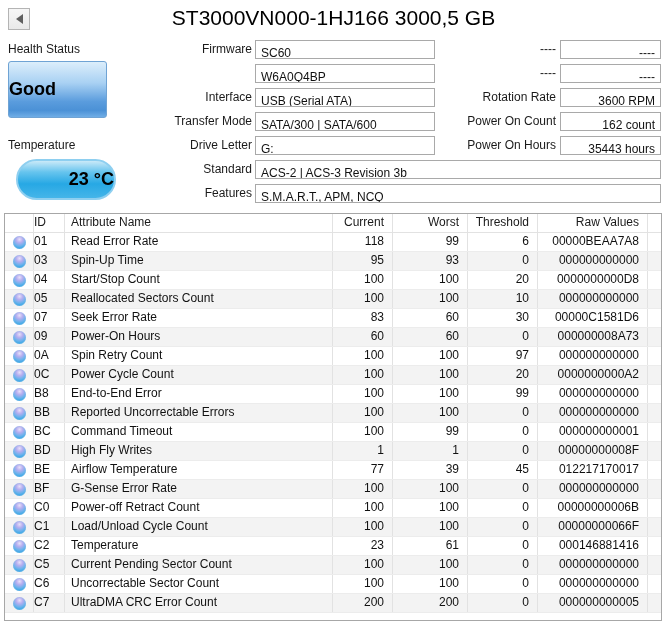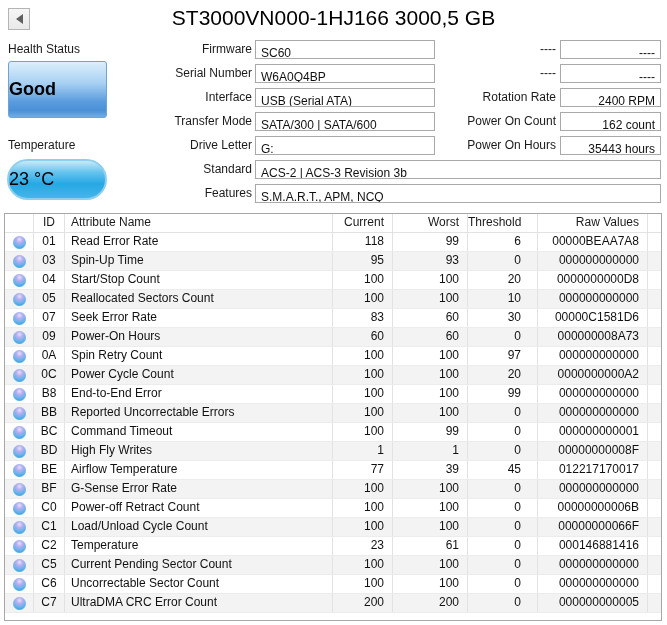--- a/index.html
+++ b/index.html
@@ -19,24 +19,24 @@
   .side-label{position:absolute;left:8px;width:100px;text-align:left;color:#1a1a1a;}
   #health-label{top:42px;}
   #temp-label{top:138px;}
   #health-btn{
     position:absolute;left:8px;top:61px;width:99px;height:57px;box-sizing:border-box;
     border:1px solid #6fa3d4;border-radius:3px;
     background:linear-gradient(180deg,#dcEEfb 0%,#a9d1f3 38%,#5a9cdd 72%,#4b91d6 88%,#6fadE6 100%);
     text-align:left;line-height:55px;font-size:18px;font-weight:bold;color:#000;cursor:pointer;
   }
   #temp-btn{
-    position:absolute;left:7px;top:159px;width:100px;height:41px;box-sizing:border-box;
+    position:absolute;left:16px;top:159px;width:100px;height:41px;box-sizing:border-box;
     border:2px solid #8ecff0;border-radius:21px;
     background:linear-gradient(180deg,#c9e9f8 0%,#66c4ee 30%,#27a8e4 62%,#45b5e9 100%);
-    text-align:left;line-height:37px;font-size:18px;font-weight:normal;color:#000;cursor:pointer;
+    text-align:right;line-height:37px;font-size:18px;font-weight:bold;color:#000;cursor:pointer;
   }
   
   .f-label{position:absolute;height:19px;line-height:19px;text-align:right;color:#1a1a1a;white-space:nowrap;}
   .f-label.l{left:60px;width:192px;}   
   .f-label.r{left:430px;width:126px;}  
   .f-field{
     position:absolute;height:19px;line-height:17px;box-sizing:border-box;
     background:#fff;border:1px solid #a9a9a9;padding:4px 5px;white-space:nowrap;overflow:hidden;
   }
   .f-field.l{left:255px;width:180px;text-align:left;}
@@ -45,25 +45,25 @@
   .row0{top:40px;} .row1{top:64px;} .row2{top:88px;} .row3{top:112px;} .row4{top:136px;} .row5{top:160px;} .row6{top:184px;}
   
   #smart-table{
     position:absolute;left:4px;top:213px;width:658px;height:408px;box-sizing:border-box;
     border:1px solid #a7a7a7;background:#fff;overflow:hidden;
   }
   .t-row{display:flex;height:19px;box-sizing:border-box;border-bottom:1px solid #ececec;background:#fff;}
   #smart-rows .t-row:nth-child(even){background:#f3f3f3;}
   .t-cell{box-sizing:border-box;height:100%;line-height:17px;border-right:1px solid #e2e2e2;white-space:nowrap;overflow:hidden;}
   .col-dot{width:29px;display:flex;align-items:center;justify-content:center;}
-  .col-id{width:31px;text-align:center;}
+  .col-id{width:31px;text-align:left;}
   .col-name{width:268px;text-align:left;padding-left:6px;}
   .col-current{width:60px;text-align:right;padding-right:8px;}
   .col-worst{width:75px;text-align:right;padding-right:8px;}
-  .col-threshold{width:70px;text-align:right;padding-right:16px;}
+  .col-threshold{width:70px;text-align:right;padding-right:8px;}
   .col-raw{width:110px;text-align:right;padding-right:8px;}
   .col-fill{flex:1;border-right:none;}
   #t-header .t-cell{background:#fff;color:#1a1a1a;border-bottom:none;}
   #t-header{border-bottom:1px solid #e2e2e2;}
   .status-dot{
     width:13px;height:13px;border-radius:50%;
     background:radial-gradient(circle at 50% 26%,#e6e0f8 0%,#b7aef0 28%,#64b2ec 60%,#2aa4e5 82%,#1b8ed6 100%);
     box-shadow:0 0 0 1px rgba(150,190,230,.35) inset;
   }
 </style>
@@ -79,39 +79,38 @@
   <div id="title">ST3000VN000-1HJ166 3000,5 GB</div>
 
   <div class="side-label" id="health-label">Health Status</div>
   <div id="health-btn">Good</div>
 
   <div class="side-label" id="temp-label">Temperature</div>
   <div id="temp-btn">23 °C</div>
 
   <div class="f-label l row0">Firmware</div>
   <div class="f-field l row0">SC60</div>
-  <div class="f-label l row1">Serial Number</div>
   <div class="f-field l row1">W6A0Q4BP</div>
   <div class="f-label l row2">Interface</div>
   <div class="f-field l row2">USB (Serial ATA)</div>
   <div class="f-label l row3">Transfer Mode</div>
   <div class="f-field l row3">SATA/300 | SATA/600</div>
   <div class="f-label l row4">Drive Letter</div>
   <div class="f-field l row4">G:</div>
   <div class="f-label l row5">Standard</div>
   <div class="f-field wide row5">ACS-2 | ACS-3 Revision 3b</div>
   <div class="f-label l row6">Features</div>
   <div class="f-field wide row6">S.M.A.R.T., APM, NCQ</div>
 
   <div class="f-label r row0">----</div>
   <div class="f-field r row0">----</div>
   <div class="f-label r row1">----</div>
   <div class="f-field r row1">----</div>
   <div class="f-label r row2">Rotation Rate</div>
-  <div class="f-field r row2">2400 RPM</div>
+  <div class="f-field r row2">3600 RPM</div>
   <div class="f-label r row3">Power On Count</div>
   <div class="f-field r row3">162 count</div>
   <div class="f-label r row4">Power On Hours</div>
   <div class="f-field r row4">35443 hours</div>
 
   <div id="smart-table">
     <div class="t-row" id="t-header">
       <div class="t-cell col-dot"></div>
       <div class="t-cell col-id">ID</div>
       <div class="t-cell col-name">Attribute Name</div>

